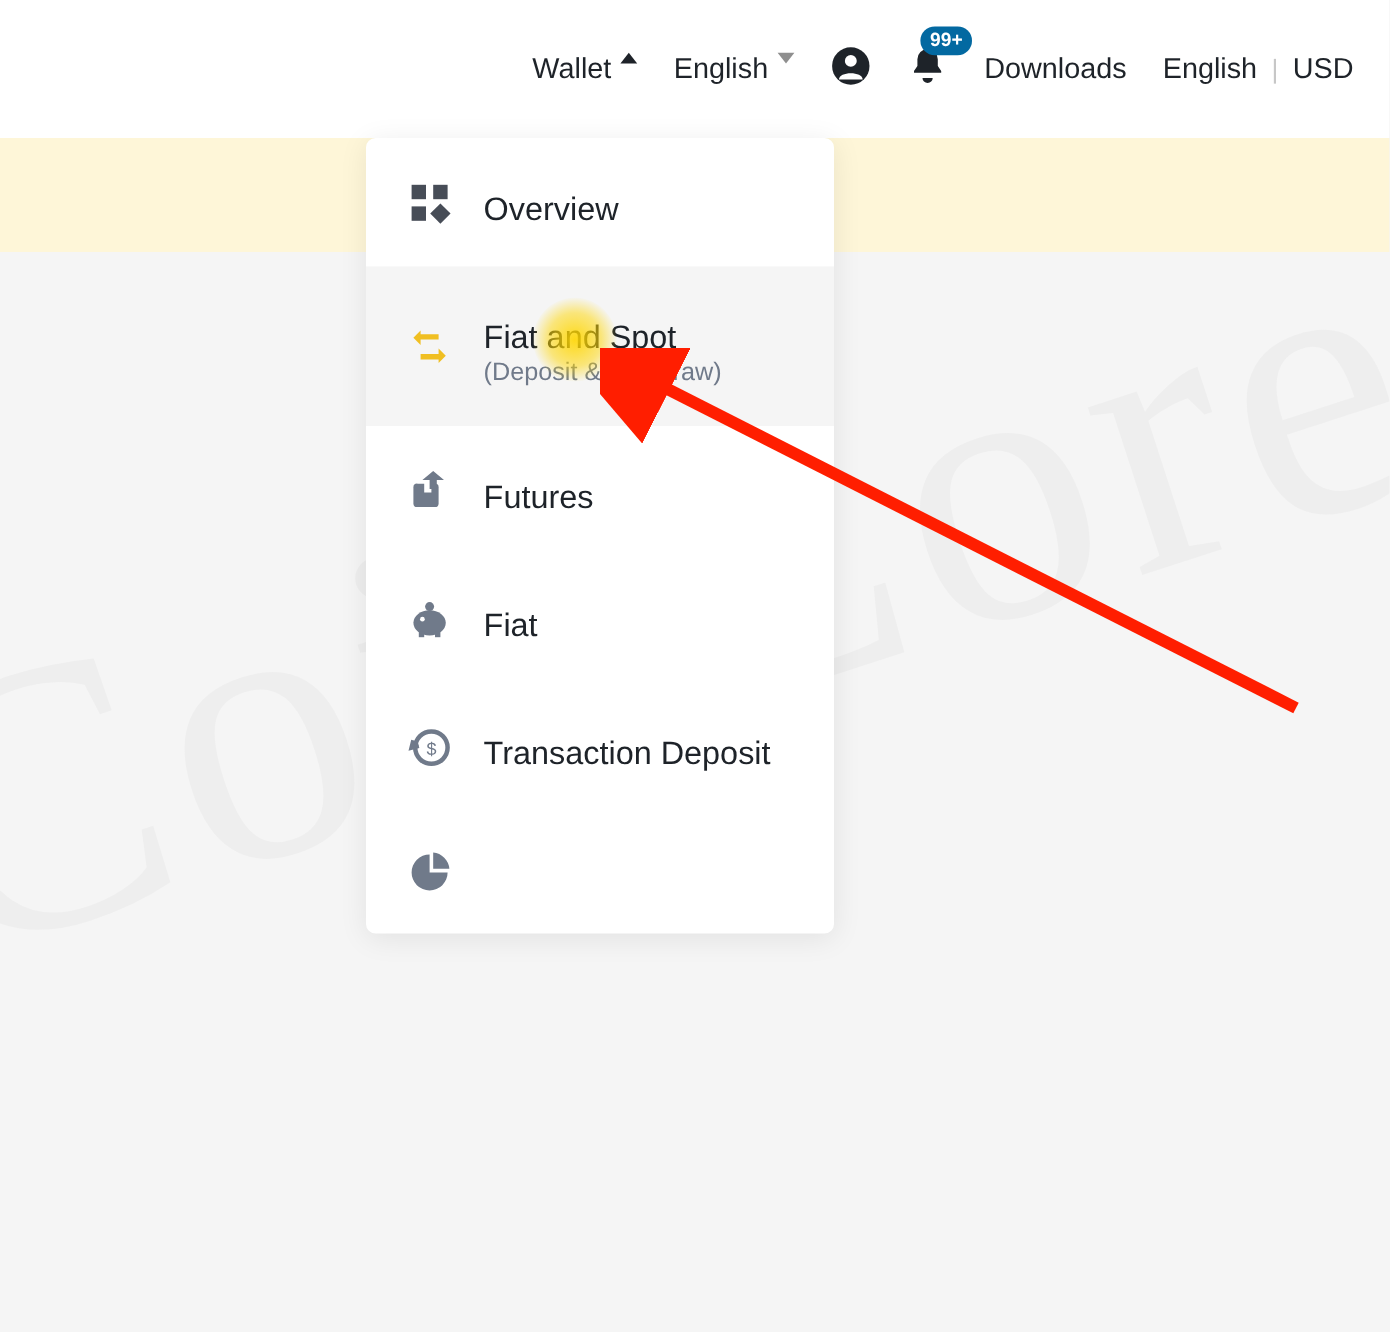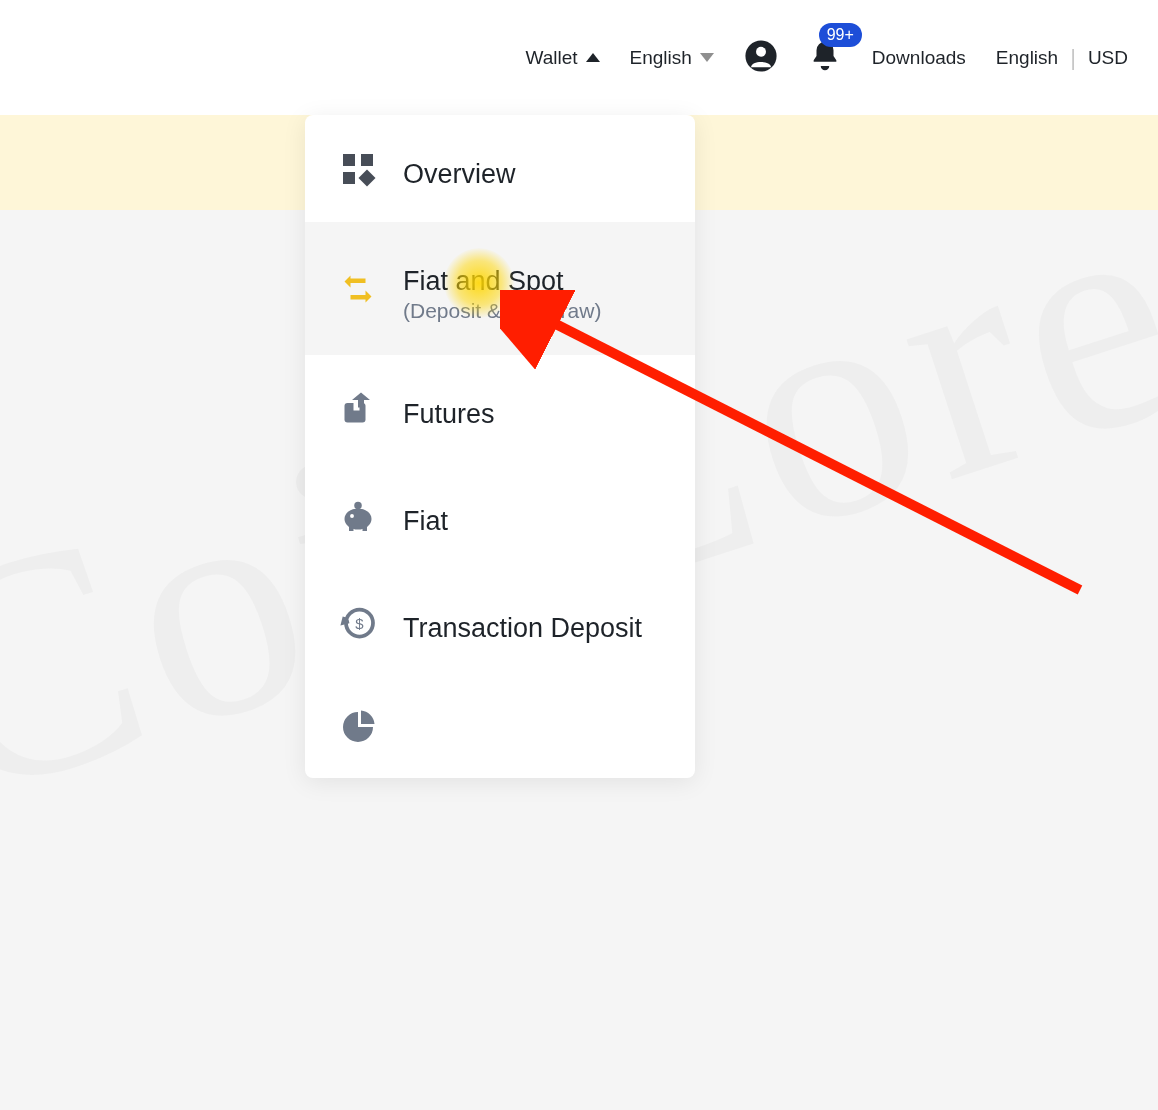--- a/index.html
+++ b/index.html
@@ -16,25 +16,25 @@
       background: #fff;
       display: flex;
       align-items: center;
       justify-content: flex-end;
       padding-right: 30px;
       gap: 30px;
       position: relative;
       z-index: 5;
     }
     .nav-item {
-      font-size: 19px;
+      font-size: 24px;
       font-weight: 500;
       color: #1e2329;
       display: flex;
-      align-items: center;
+      align-items: flex-start;
       gap: 8px;
       cursor: pointer;
     }
     .caret-up {
       width: 0; height: 0;
       border-left: 7px solid transparent;
       border-right: 7px solid transparent;
       border-bottom: 9px solid #1e2329;
     }
     .caret-down {
@@ -42,24 +42,24 @@
       border-left: 7px solid transparent;
       border-right: 7px solid transparent;
       border-top: 9px solid #8f8f8f;
     }
     .account-icon svg { width: 34px; height: 34px; }
     .bell-wrap { position: relative; }
     .bell-icon svg { width: 34px; height: 34px; }
     .badge {
       position: absolute;
       top: -16px; right: -20px;
-      background: #1d4ed8;
+      background: #0369a1;
       color: #fff;
       font-size: 16px;
-      font-weight: 400;
+      font-weight: 700;
       padding: 3px 8px;
       border-radius: 14px;
     }
     .lang-sep {
       color: #c7c7c7;
       font-size: 22px;
       font-weight: 300;
       margin: 0 -18px;
     }
     .yellow-strip {

